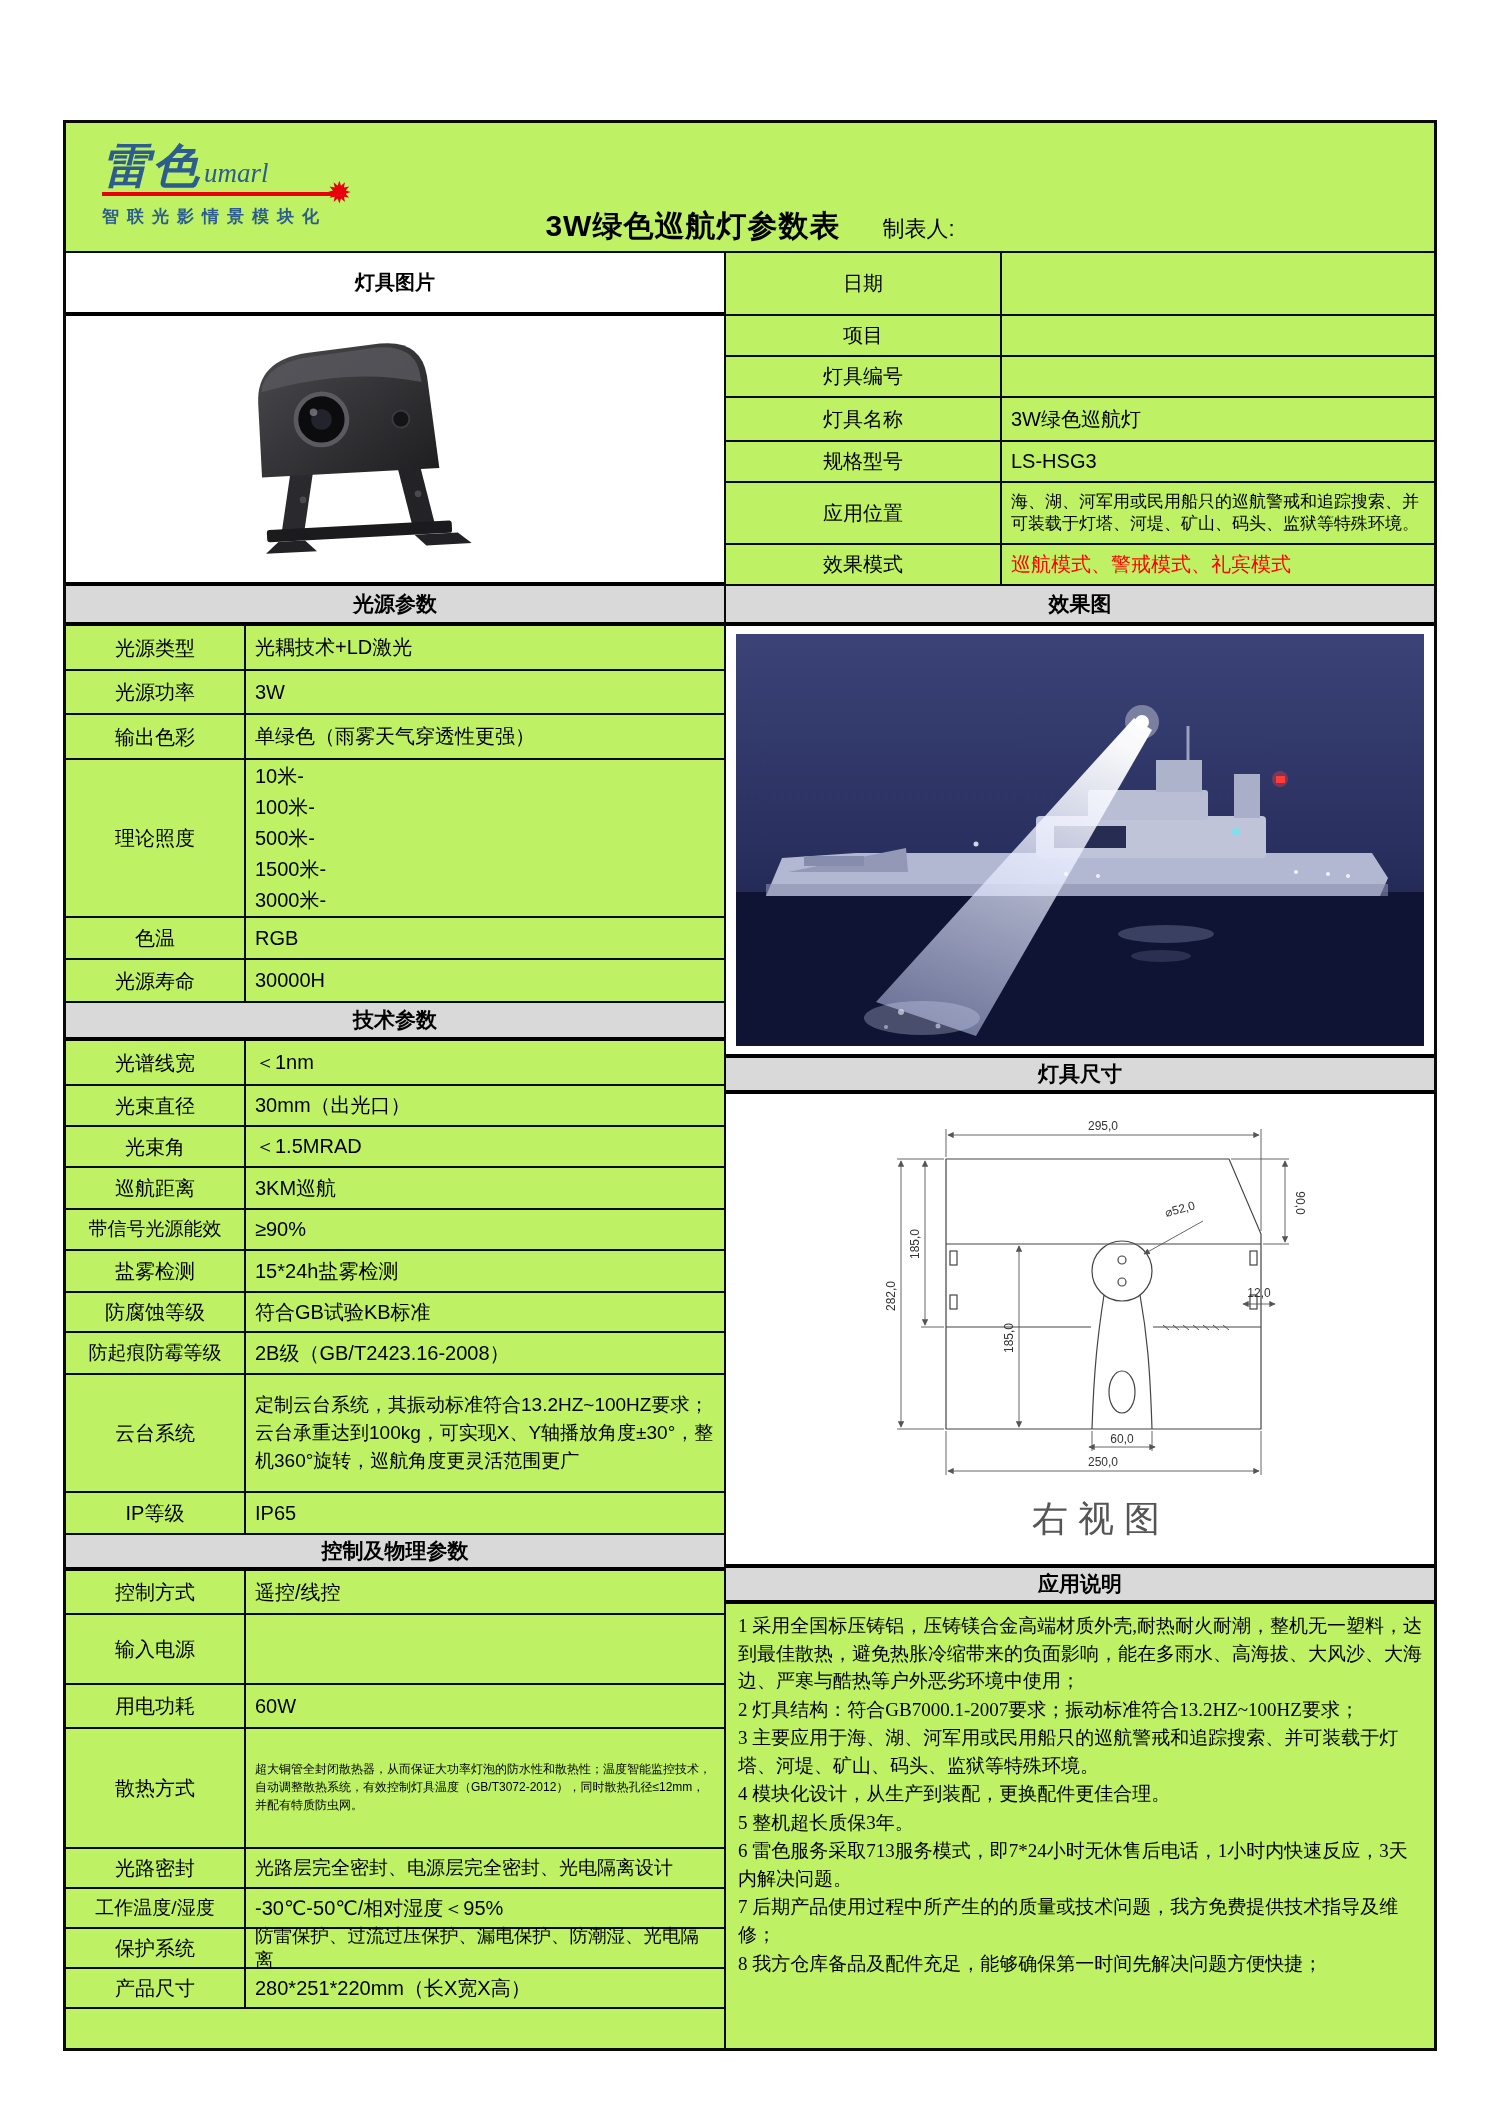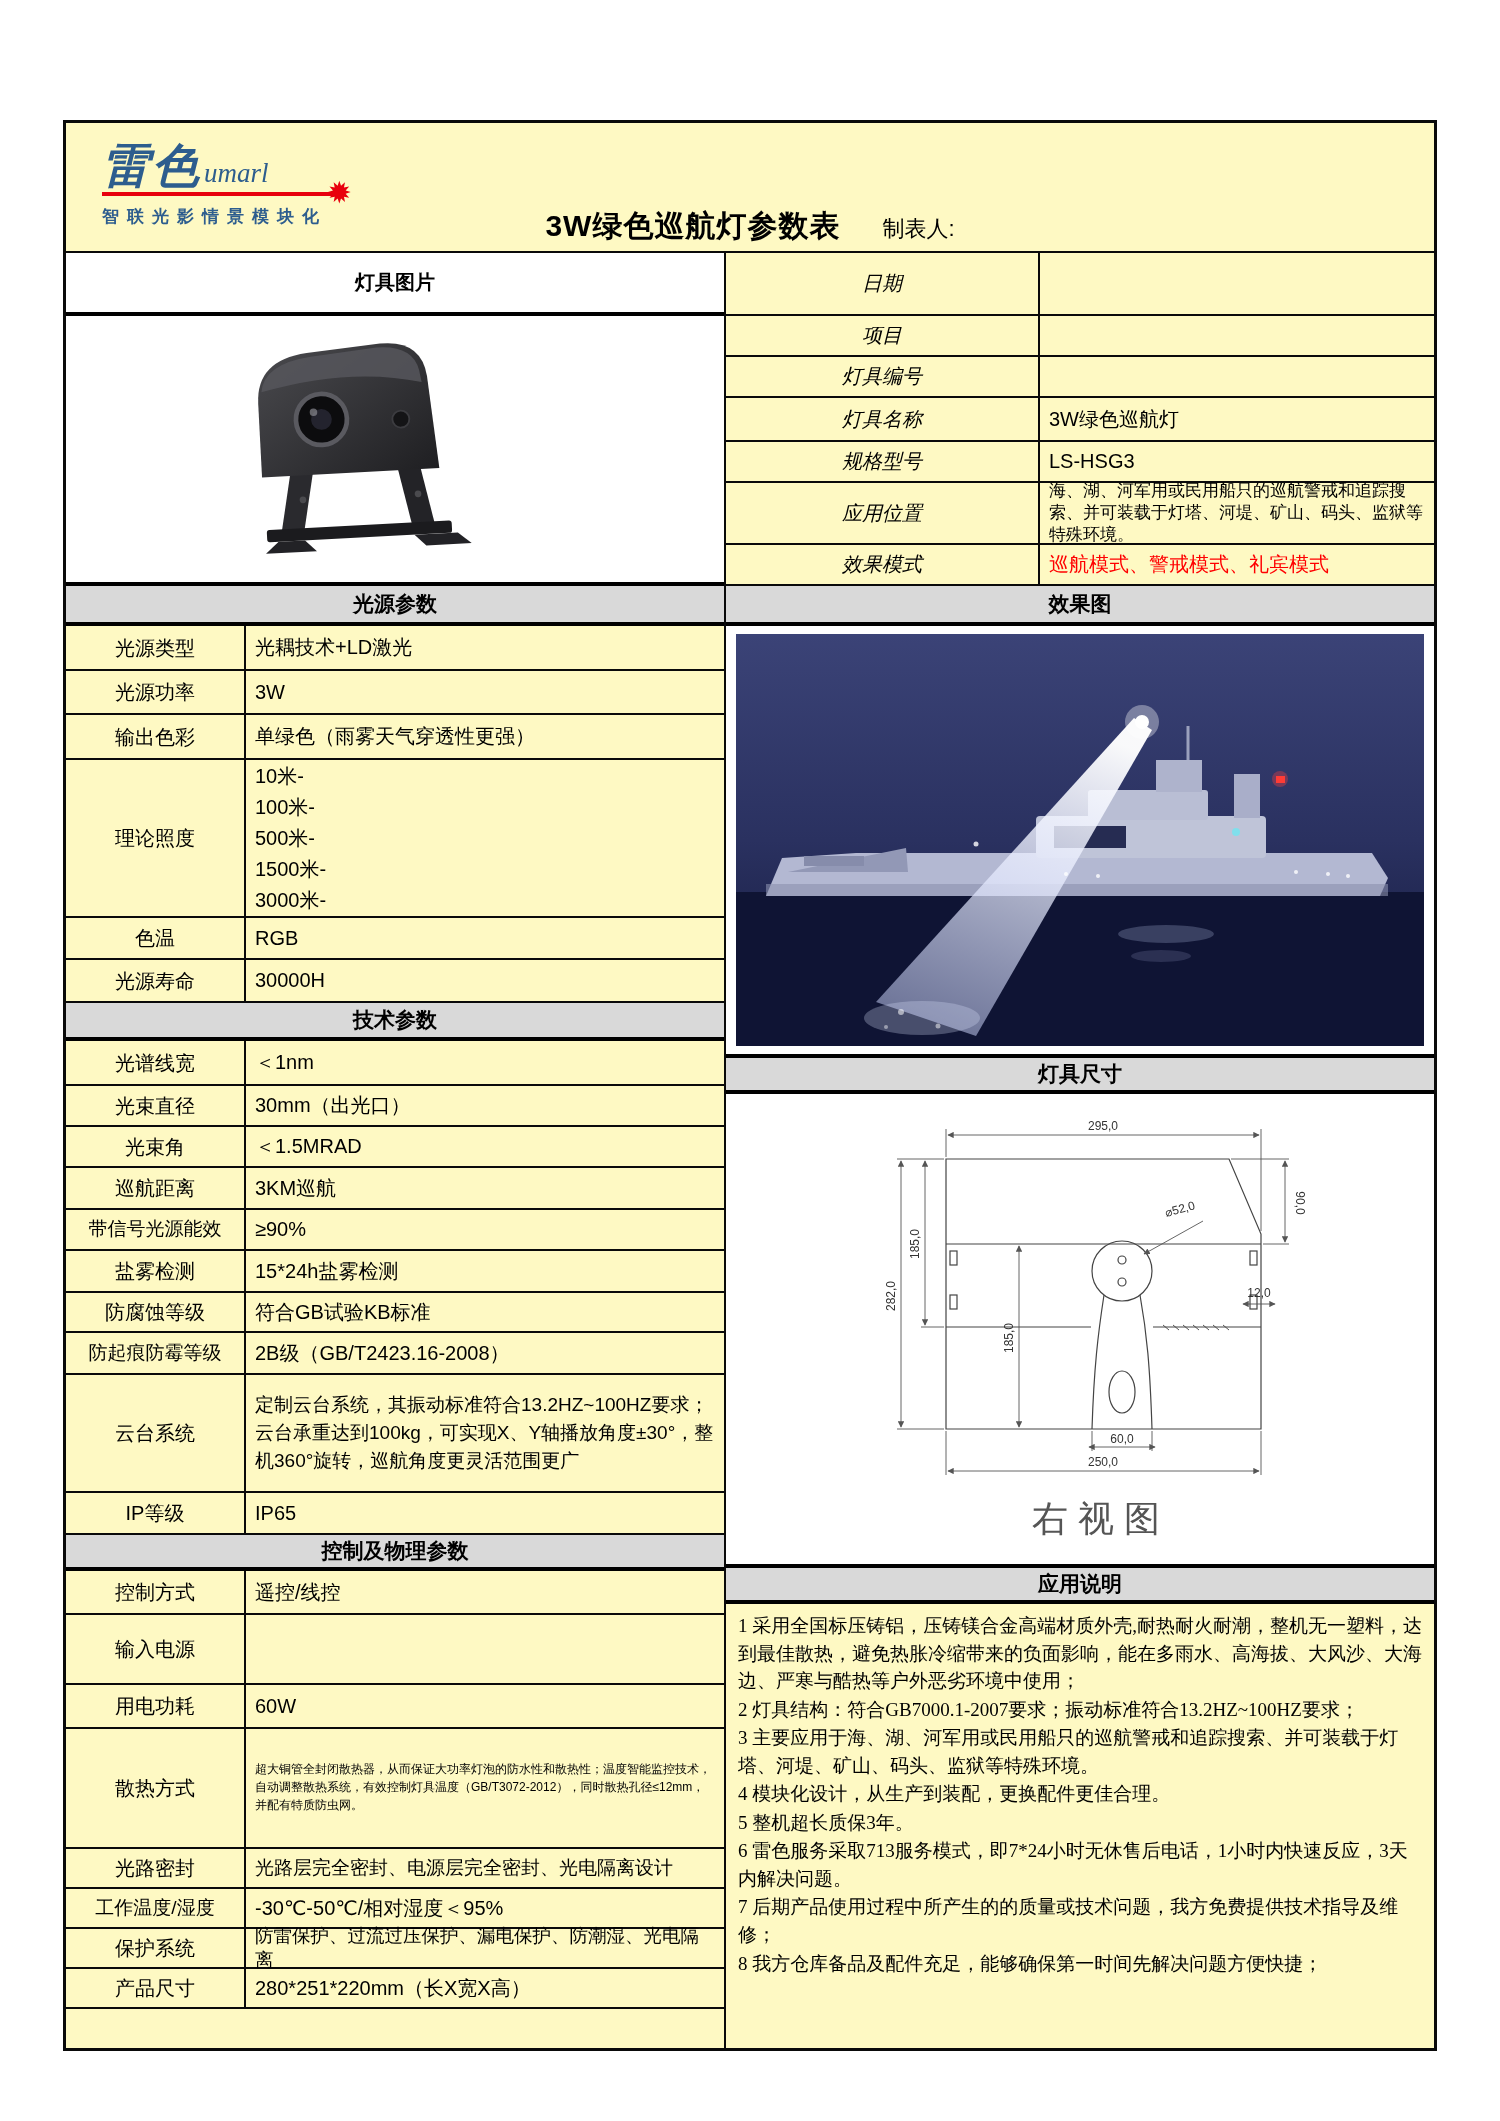--- a/index.html
+++ b/index.html
@@ -1,19 +1,19 @@
 <!DOCTYPE html>
 <html><head>
 <meta charset="utf-8">
 <style>
   html,body{margin:0;padding:0;background:#ffffff;}
   .page{position:relative;width:1500px;height:2121px;background:#fff;
         font-family:"Liberation Sans","DejaVu Sans",sans-serif;color:#000;overflow:hidden;}
   .outer{position:absolute;left:63px;top:120px;width:1374px;border:3px solid #0a0a0a;
-         box-sizing:border-box;background:#fef9c3;}
+         box-sizing:border-box;background:#bef264;}
   
   .header-band{position:relative;height:130px;border-bottom:2px solid #0a0a0a;box-sizing:border-box;}
   .logo{position:absolute;left:36px;top:20px;width:320px;}
   .logo-line1{line-height:1;}
   .logo-cn{font-family:"Liberation Serif","DejaVu Serif",serif;font-style:italic;font-weight:bold;
            font-size:47px;color:#2d5d8e;letter-spacing:3px;}
   .logo-latin{font-family:"Liberation Serif","DejaVu Serif",serif;font-style:italic;
               font-size:27px;color:#2d5d8e;margin-left:2px;}
   .logo-rule{position:relative;width:232px;height:4px;background:#e8000d;margin-top:2px;}
   .logo-star{position:absolute;right:-18px;top:-14px;color:#e8000d;font-size:30px;line-height:1;}
@@ -28,23 +28,23 @@
             display:flex;flex-direction:column;}
   .col-right{flex:1;min-width:0;display:flex;flex-direction:column;}
   .cell{box-sizing:border-box;border-bottom:4px solid #000000;flex:none;}
   .sect-header{display:flex;align-items:center;justify-content:center;
                font-weight:bold;font-size:21px;background:#d9d9d9;}
   .sect-header.white{background:#fff;font-size:20px;}
   .prow{display:flex;align-items:stretch;box-sizing:border-box;border-bottom:2px solid #0a0a0a;flex:none;}
   .plabel{width:180px;flex:none;border-right:2px solid #0a0a0a;box-sizing:border-box;
           display:flex;align-items:center;justify-content:center;text-align:center;
           font-size:20px;padding:0 3px;line-height:1.2;}
-  .ilabel{width:314px;flex:none;border-right:2px solid #0a0a0a;box-sizing:border-box;
+  .ilabel{width:276px;flex:none;border-right:2px solid #0a0a0a;box-sizing:border-box;
           display:flex;align-items:center;justify-content:center;text-align:center;
-          font-size:20px;padding:7px 4px;font-style:italic;}
+          font-size:20px;padding:7px 4px;}
   .pvalue{flex:1;min-width:0;display:flex;align-items:center;font-size:20px;
           padding:3px 9px;line-height:1.32;}
   .pre{white-space:pre-line;line-height:1.55;}
   .red{color:#ff0000;}
   .small{font-size:17px;line-height:1.3;}
   .s19{font-size:19px;line-height:1.48;}
   .photo-cell{display:flex;align-items:center;justify-content:center;background:#fff;}
   .effect-cell{display:flex;align-items:center;justify-content:center;background:#fff;padding:0;}
   .dims-cell{display:flex;align-items:center;justify-content:center;background:#fff;padding-left:12px;}
   .notes-cell{padding:8px 12px 4px 12px;font-family:"Liberation Serif","DejaVu Serif",serif;

